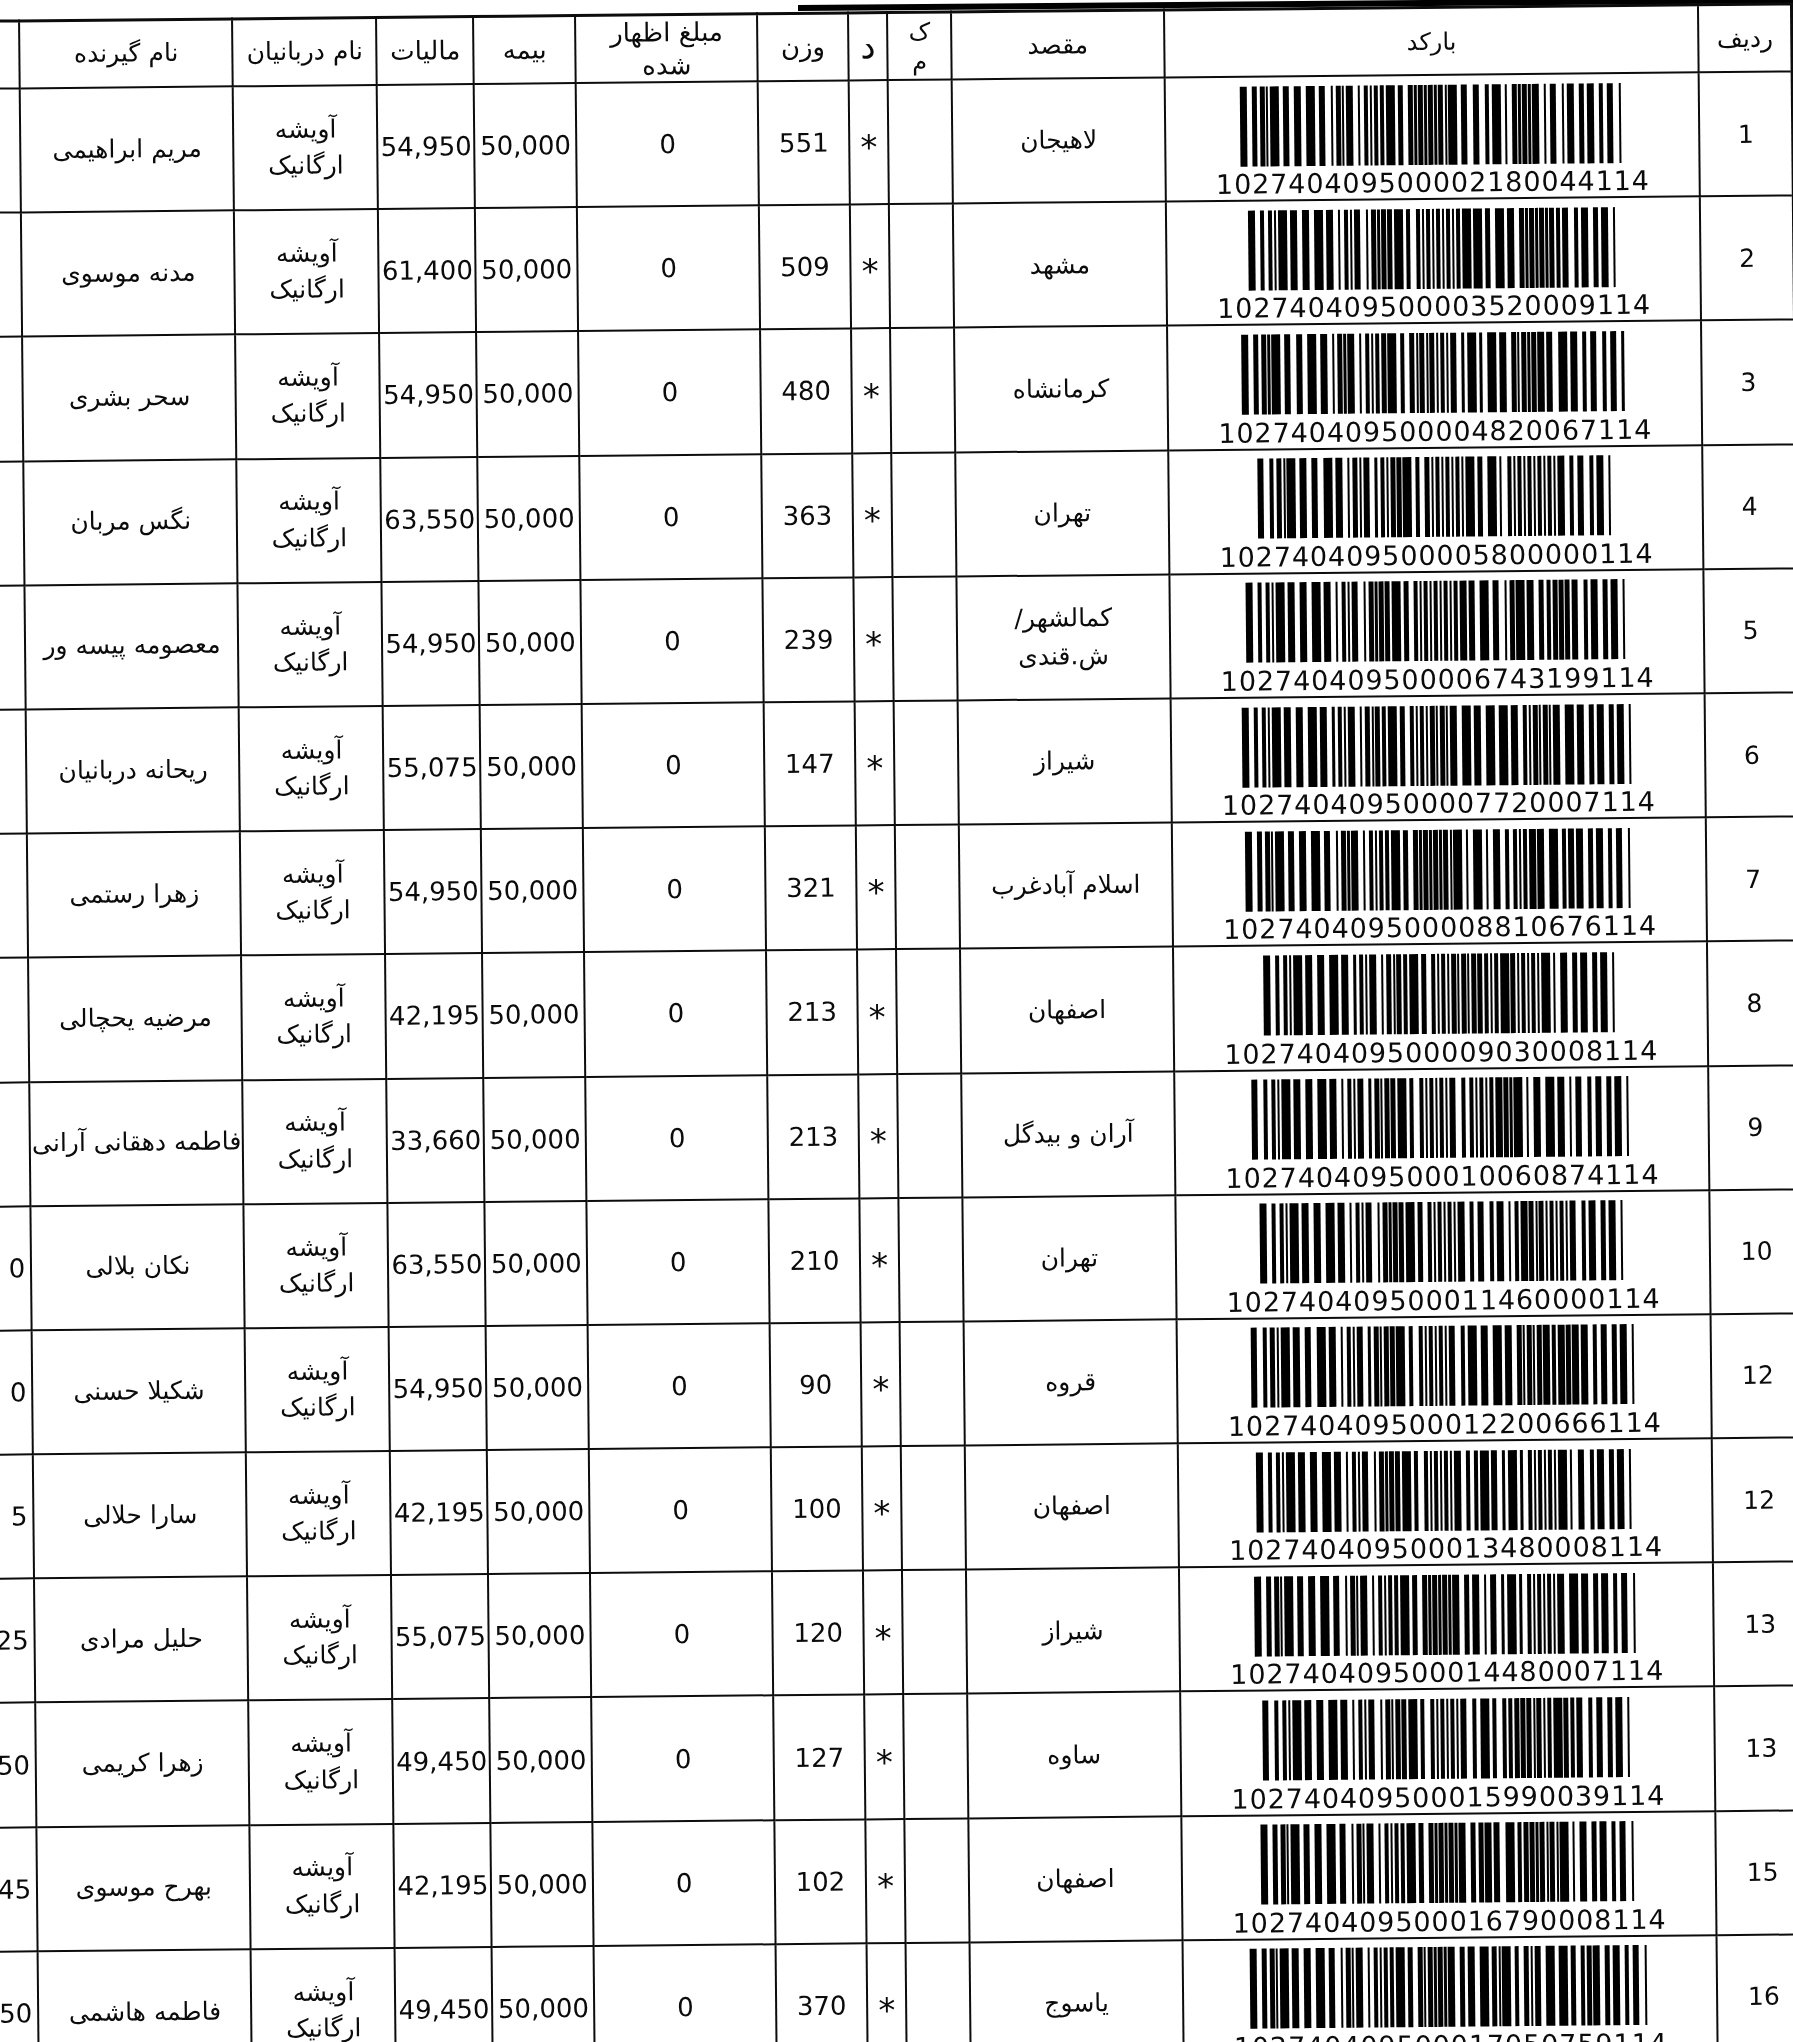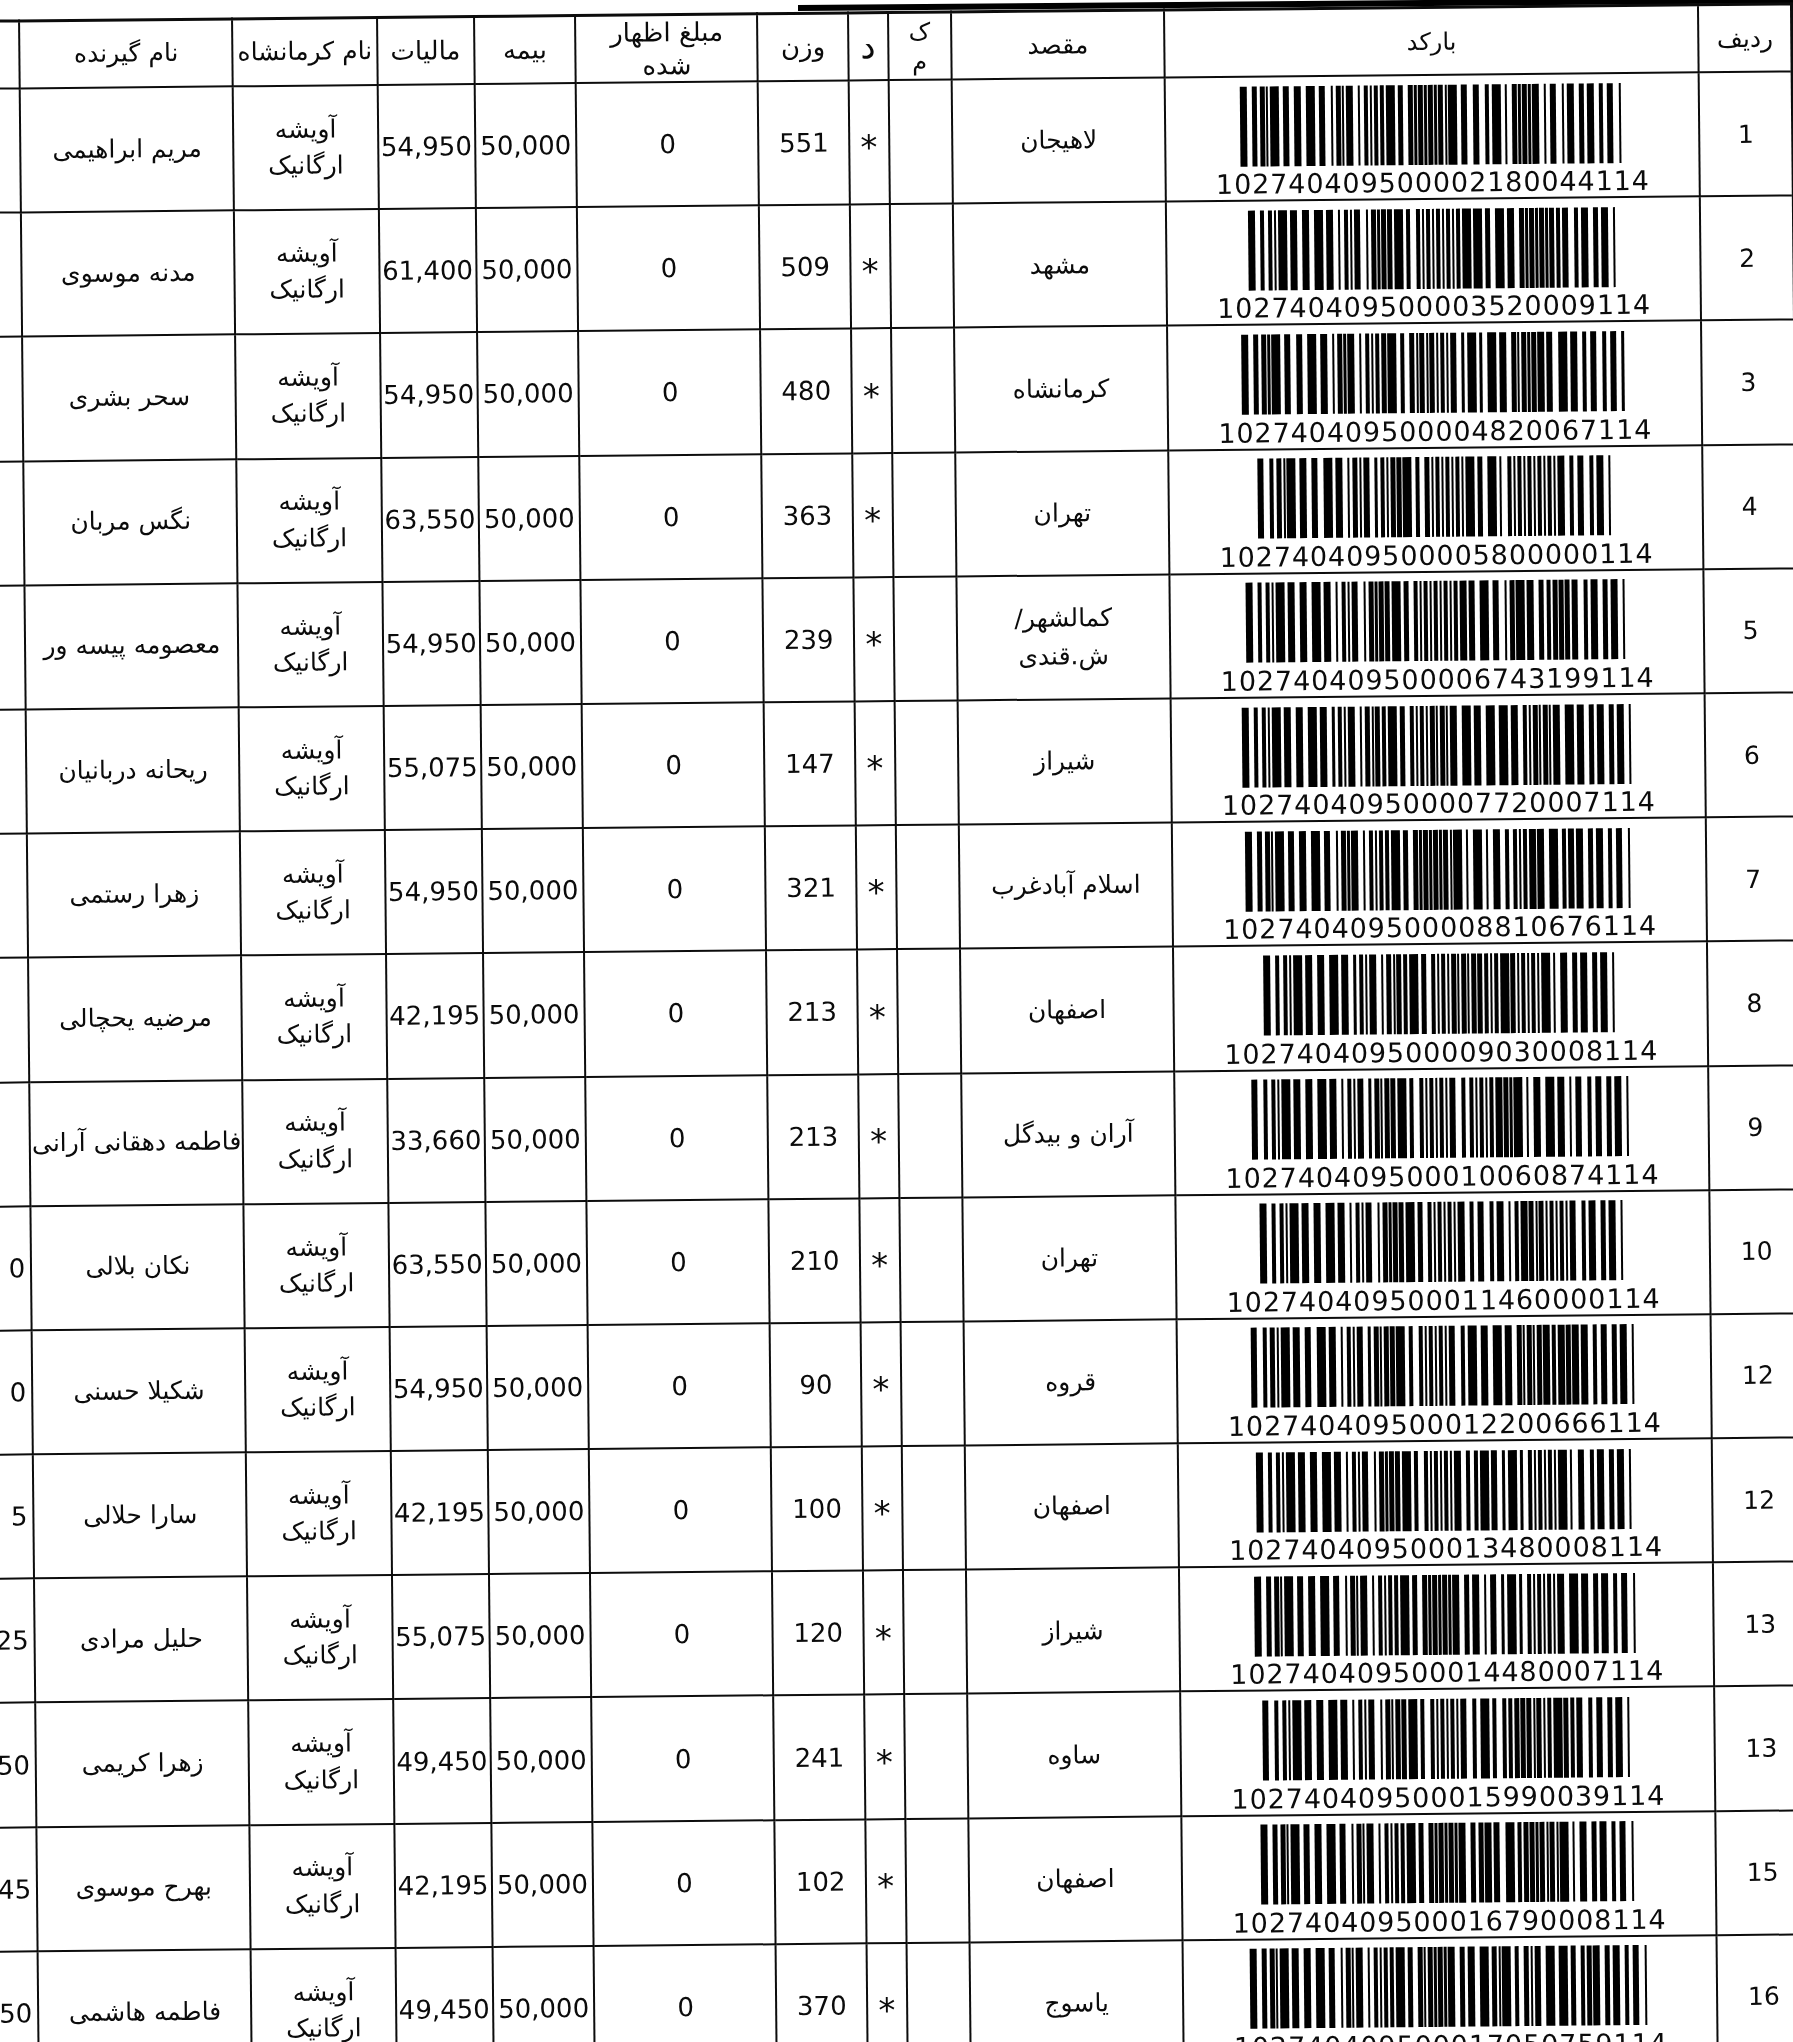--- a/index.html
+++ b/index.html
@@ -39,21 +39,21 @@
 <body>
 
 <div class="top-bar"></div>
 
 <div class="scan">
   <table>
     <thead>
       <tr>
         <th class="c-cut"></th>
         <th class="c-recv fa">نام گیرنده</th>
-        <th class="c-send fa">نام کرمانشاه</th>
+        <th class="c-send fa">نام دربانیان</th>
         <th class="c-tax fa">مالیات</th>
         <th class="c-ins fa">بیمه</th>
         <th class="c-decl fa">مبلغ اظهار
 شده</th>
         <th class="c-wt fa">وزن</th>
         <th class="c-d fa">د</th>
         <th class="c-km fa">ک
 م</th>
         <th class="c-dest fa">مقصد</th>
         <th class="c-bar fa">بارکد</th>
@@ -987,21 +987,21 @@
 
   <tr>
     <td class="c-cut">
             <span>50</span>
           </td>
     <td class="c-recv"><span class="fa">زهرا کریمی</span></td>
     <td class="c-send"><span class="fa">آویشه ارگانیک</span></td>
     <td class="c-tax"><span>49,450</span></td>
     <td class="c-ins"><span>50,000</span></td>
     <td class="c-decl"><span>0</span></td>
-    <td class="c-wt"><span>241</span></td>
+    <td class="c-wt"><span>127</span></td>
     <td class="c-d"><span>*</span></td>
     <td class="c-km"><span></span></td>
     <td class="c-dest"><span class="fa">ساوه</span></td>
     <td class="c-bar">
       <div class="barcode">
         <div class="bars">
                 <i style="width:6.7px;margin-right:5.2px"></i>
                 <i style="width:4.5px;margin-right:3.4px"></i>
                 <i style="width:4.5px;margin-right:1.7px"></i>
                 <i style="width:2.2px;margin-right:1.7px"></i>

